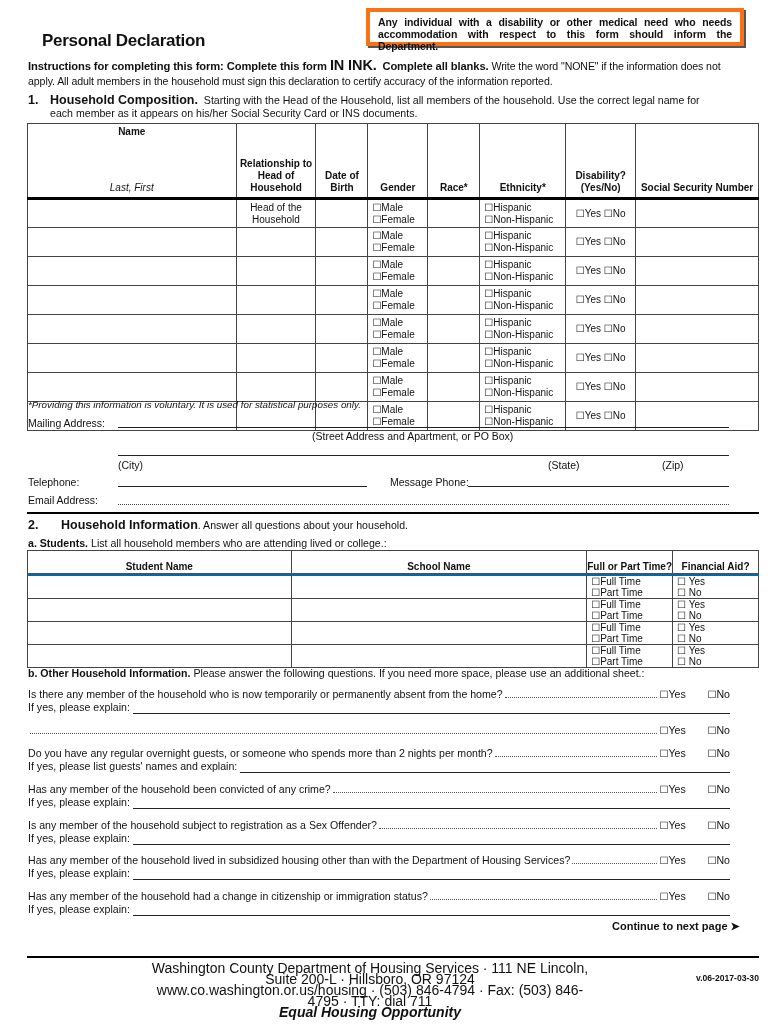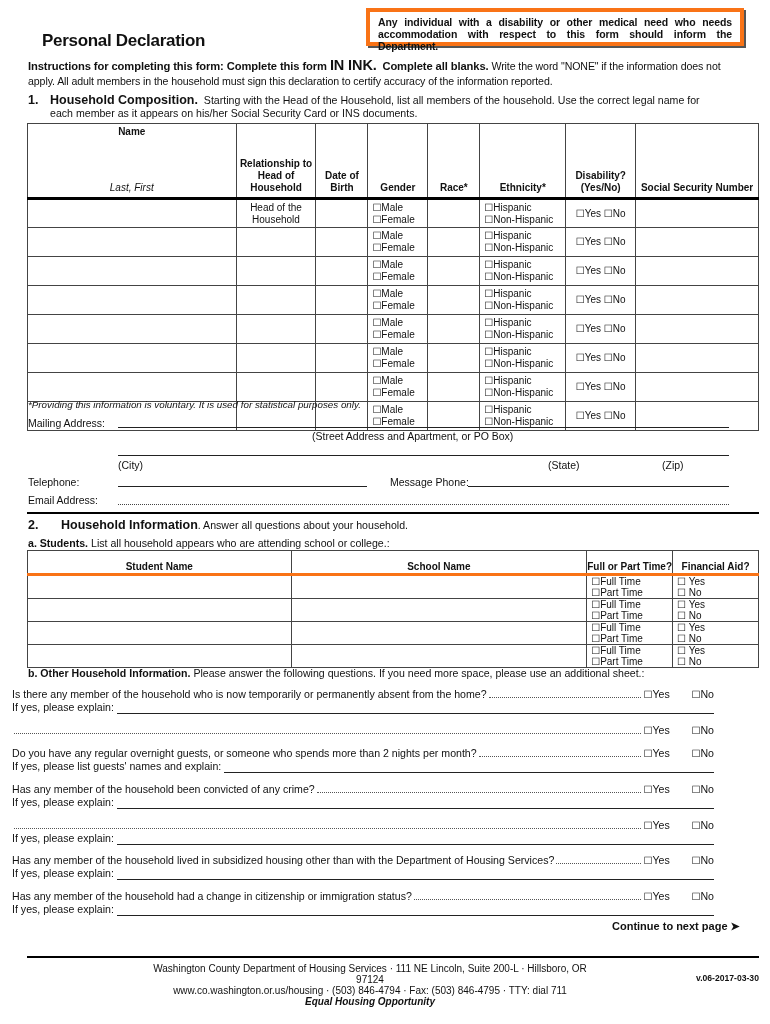--- a/index.html
+++ b/index.html
@@ -31,35 +31,35 @@
   .lbl { font-size: 10.5px; }
   .line { border-top: 1px solid #222; }
   .dline { border-top: 1px dotted #444; }
   .sec2 { left: 28px; top: 518px; font-size: 10.6px; }
   .sec2 .num { font-weight: bold; font-size: 12.5px; display: inline-block; width: 22px; }
   .sec2 .hd { font-weight: bold; font-size: 12.5px; padding-left: 11px; }
   .suba { left: 28px; top: 537px; font-size: 10.6px; }
   .st { left: 27px; top: 550px; width: 732px; }
   .st th, .st td { border: 1px solid #444; font-size: 10px; line-height: 11px; }
   .st th { font-weight: bold; height: 24px; vertical-align: bottom; text-align: center; padding-bottom: 1px; }
-  .st thead tr { border-bottom: 3px solid #f97316; }
+  .st thead tr { border-bottom: 3px solid #0369a1; }
   .st td { height: 22px; vertical-align: top; text-align: left; padding-left: 4px; }
   .subb { left: 28px; top: 667px; font-size: 10.6px; }
-  .q { left: 12px; width: 702px; font-size: 10.6px; line-height: 13px; }
+  .q { left: 28px; width: 702px; font-size: 10.6px; line-height: 13px; }
   .qrow { display: flex; align-items: baseline; }
   .qtext { white-space: nowrap; }
   .dots { flex: 1; border-bottom: 1px dotted #555; margin: 0 2px 2px; height: 1px; }
   .yn { white-space: nowrap; }
   .yn span { display: inline-block; }
   .yn .y { width: 48px; }
   .exp { display: flex; align-items: flex-end; }
   .exp .fill { flex: 1; border-bottom: 1px solid #222; margin-left: 3px; height: 11px; }
   .cont-next { left: 612px; top: 920px; font-weight: bold; font-size: 11px; }
   .footrule { left: 27px; top: 956px; width: 732px; border-top: 2px solid #000; }
-  .footer { left: 150px; top: 963px; width: 440px; text-align: center; font-size: 10px; line-height: 11px; }
+  .footer { left: 150px; top: 963px; width: 440px; text-align: center; font-size: 14px; line-height: 11px; }
   .footer .eho { font-weight: bold; font-style: italic; }
   .ver { left: 663px; top: 973px; font-weight: bold; font-size: 8.6px; margin-left: 33px; }
 </style>
 </head>
 <body>
 
 <div class="abs notice">Any individual with a disability or other medical need who needs accommodation with respect to this form should inform the Department.</div>
 <div class="abs title">Personal Declaration</div>
 
 <div class="abs instr">
@@ -244,21 +244,21 @@
 <div class="abs line" style="left:468px;top:486px;width:261px"></div>
 <div class="abs lbl" style="left:28px;top:494px">Email Address:</div>
 <div class="abs dline" style="left:118px;top:504px;width:611px"></div>
 
 <div class="abs" style="left:27px;top:512px;width:732px;border-top:2px solid #000"></div>
 
 <div class="abs sec2">
   <span class="num">2.</span><span class="hd">Household Information</span><span>.  Answer all questions about your household.</span>
 </div>
 <div class="abs suba">
-  <b>a.  Students.</b><span>  List all household appears who are attending school or college.:</span>
+  <b>a.  Students.</b><span>  List all household members who are attending lived or college.:</span>
 </div>
 
 <table class="abs st">
   <colgroup>
       <col style="width:264px">
       <col style="width:296px">
       <col style="width:86px">
       <col style="width:86px">
     </colgroup>
   <thead>
@@ -360,20 +360,21 @@
         <span class="dots"></span>
         <span class="yn"><span class="y cb"><span>Yes</span></span><span class="cb"><span>No</span></span></span>
       </div>
       <div class="exp">
         <span>If yes, please explain:</span>
         <span class="fill"></span>
       </div>
     </div>
     <div class="abs q" style="top: 819px;">
       <div class="qrow">
+        <span class="qtext">Is any member of the household subject to registration as a Sex Offender?</span>
         <span class="dots"></span>
         <span class="yn"><span class="y cb"><span>Yes</span></span><span class="cb"><span>No</span></span></span>
       </div>
       <div class="exp">
         <span>If yes, please explain:</span>
         <span class="fill"></span>
       </div>
     </div>
     <div class="abs q" style="top: 854px;">
       <div class="qrow">

